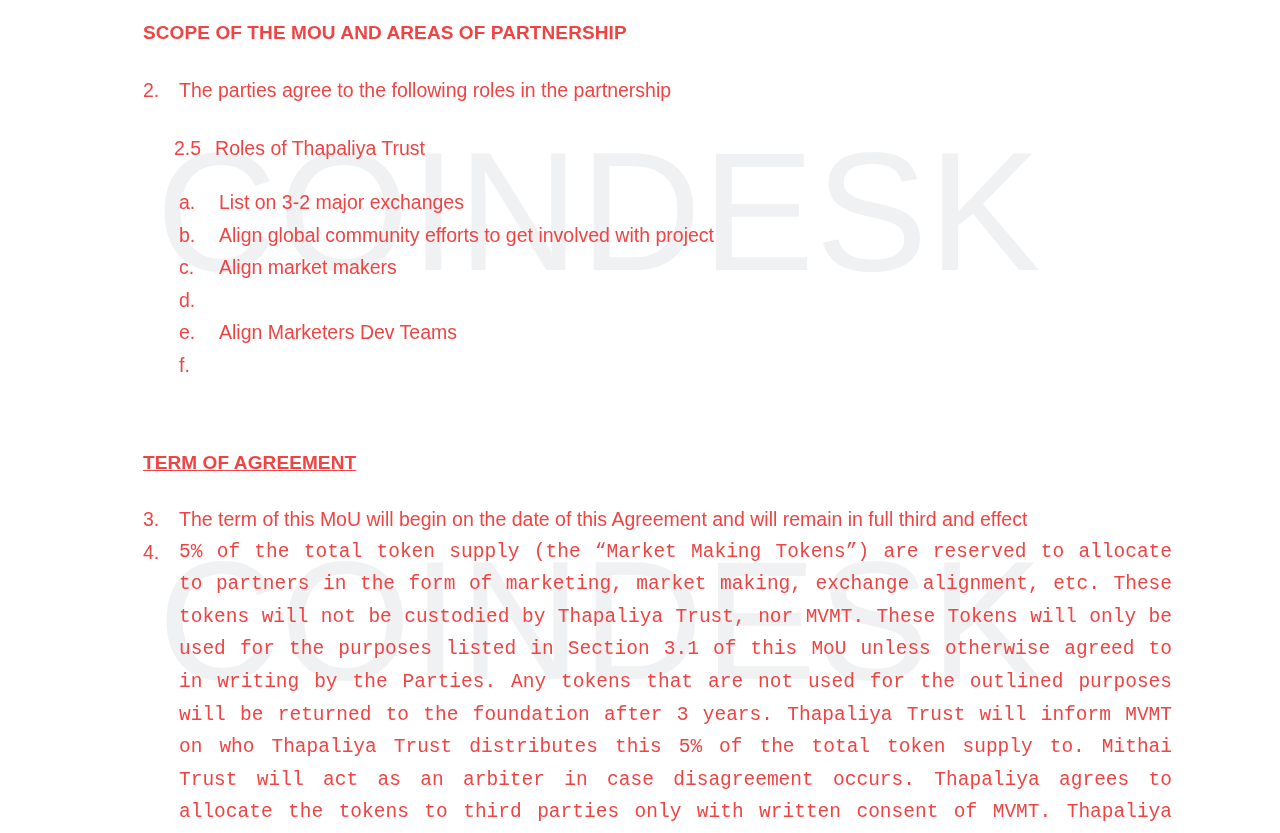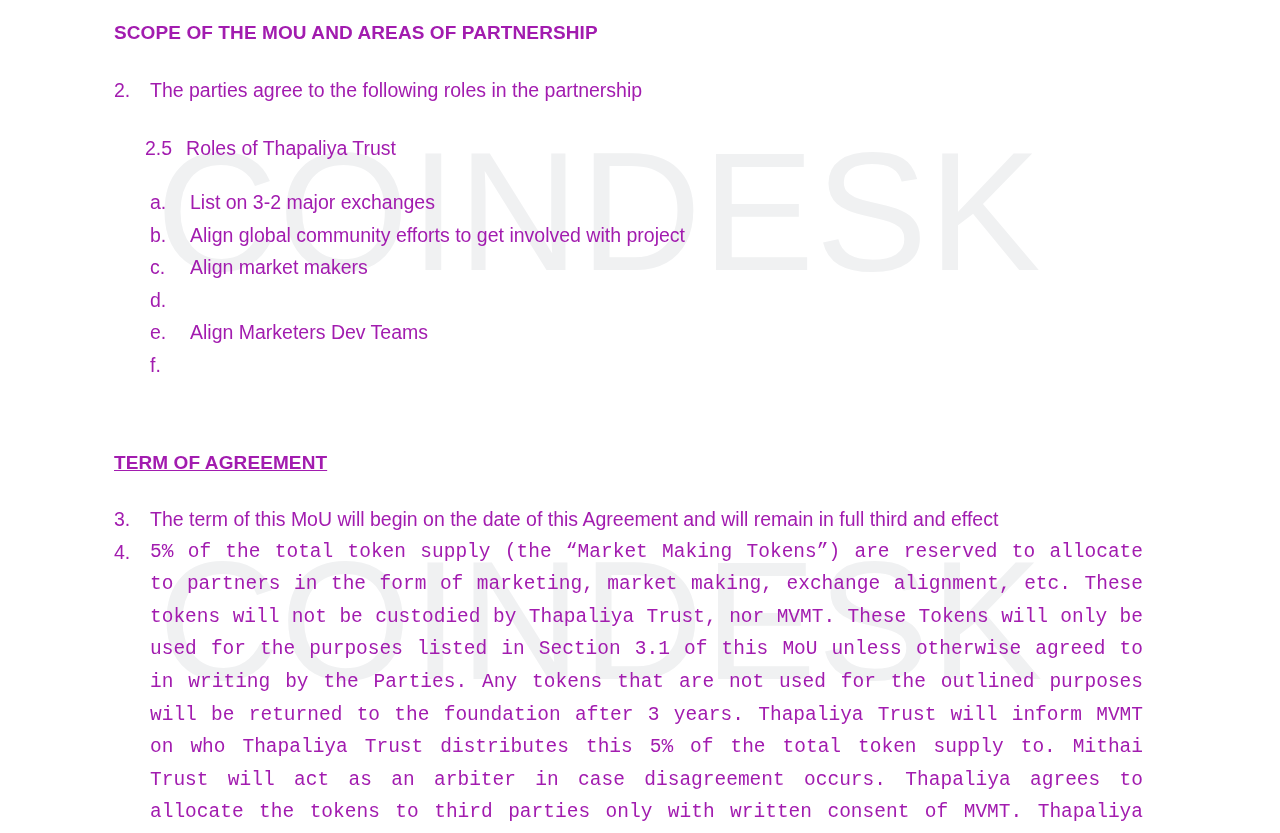--- a/index.html
+++ b/index.html
@@ -31,21 +31,22 @@
   }
   #wm-top    { left: 156px; top: 128px; }
   #wm-bottom { left: 158px; top: 537px; }
 
   
   .doc {
     position: absolute;
     inset: 0;
     z-index: 1;
     font-size: 19.5px;
-    color: #a21caf;
+    color: #ef4444;
+    margin-left: 29px;
   }
   .heading {
     position: absolute;
     font-weight: 700;
     font-size: 19px;
     line-height: 32.6px;
     letter-spacing: 0.1px;
   }
   #scope-heading { left: 114px; top: 17px; }
   #term-heading  { left: 114px; top: 447px; text-decoration: underline; }

